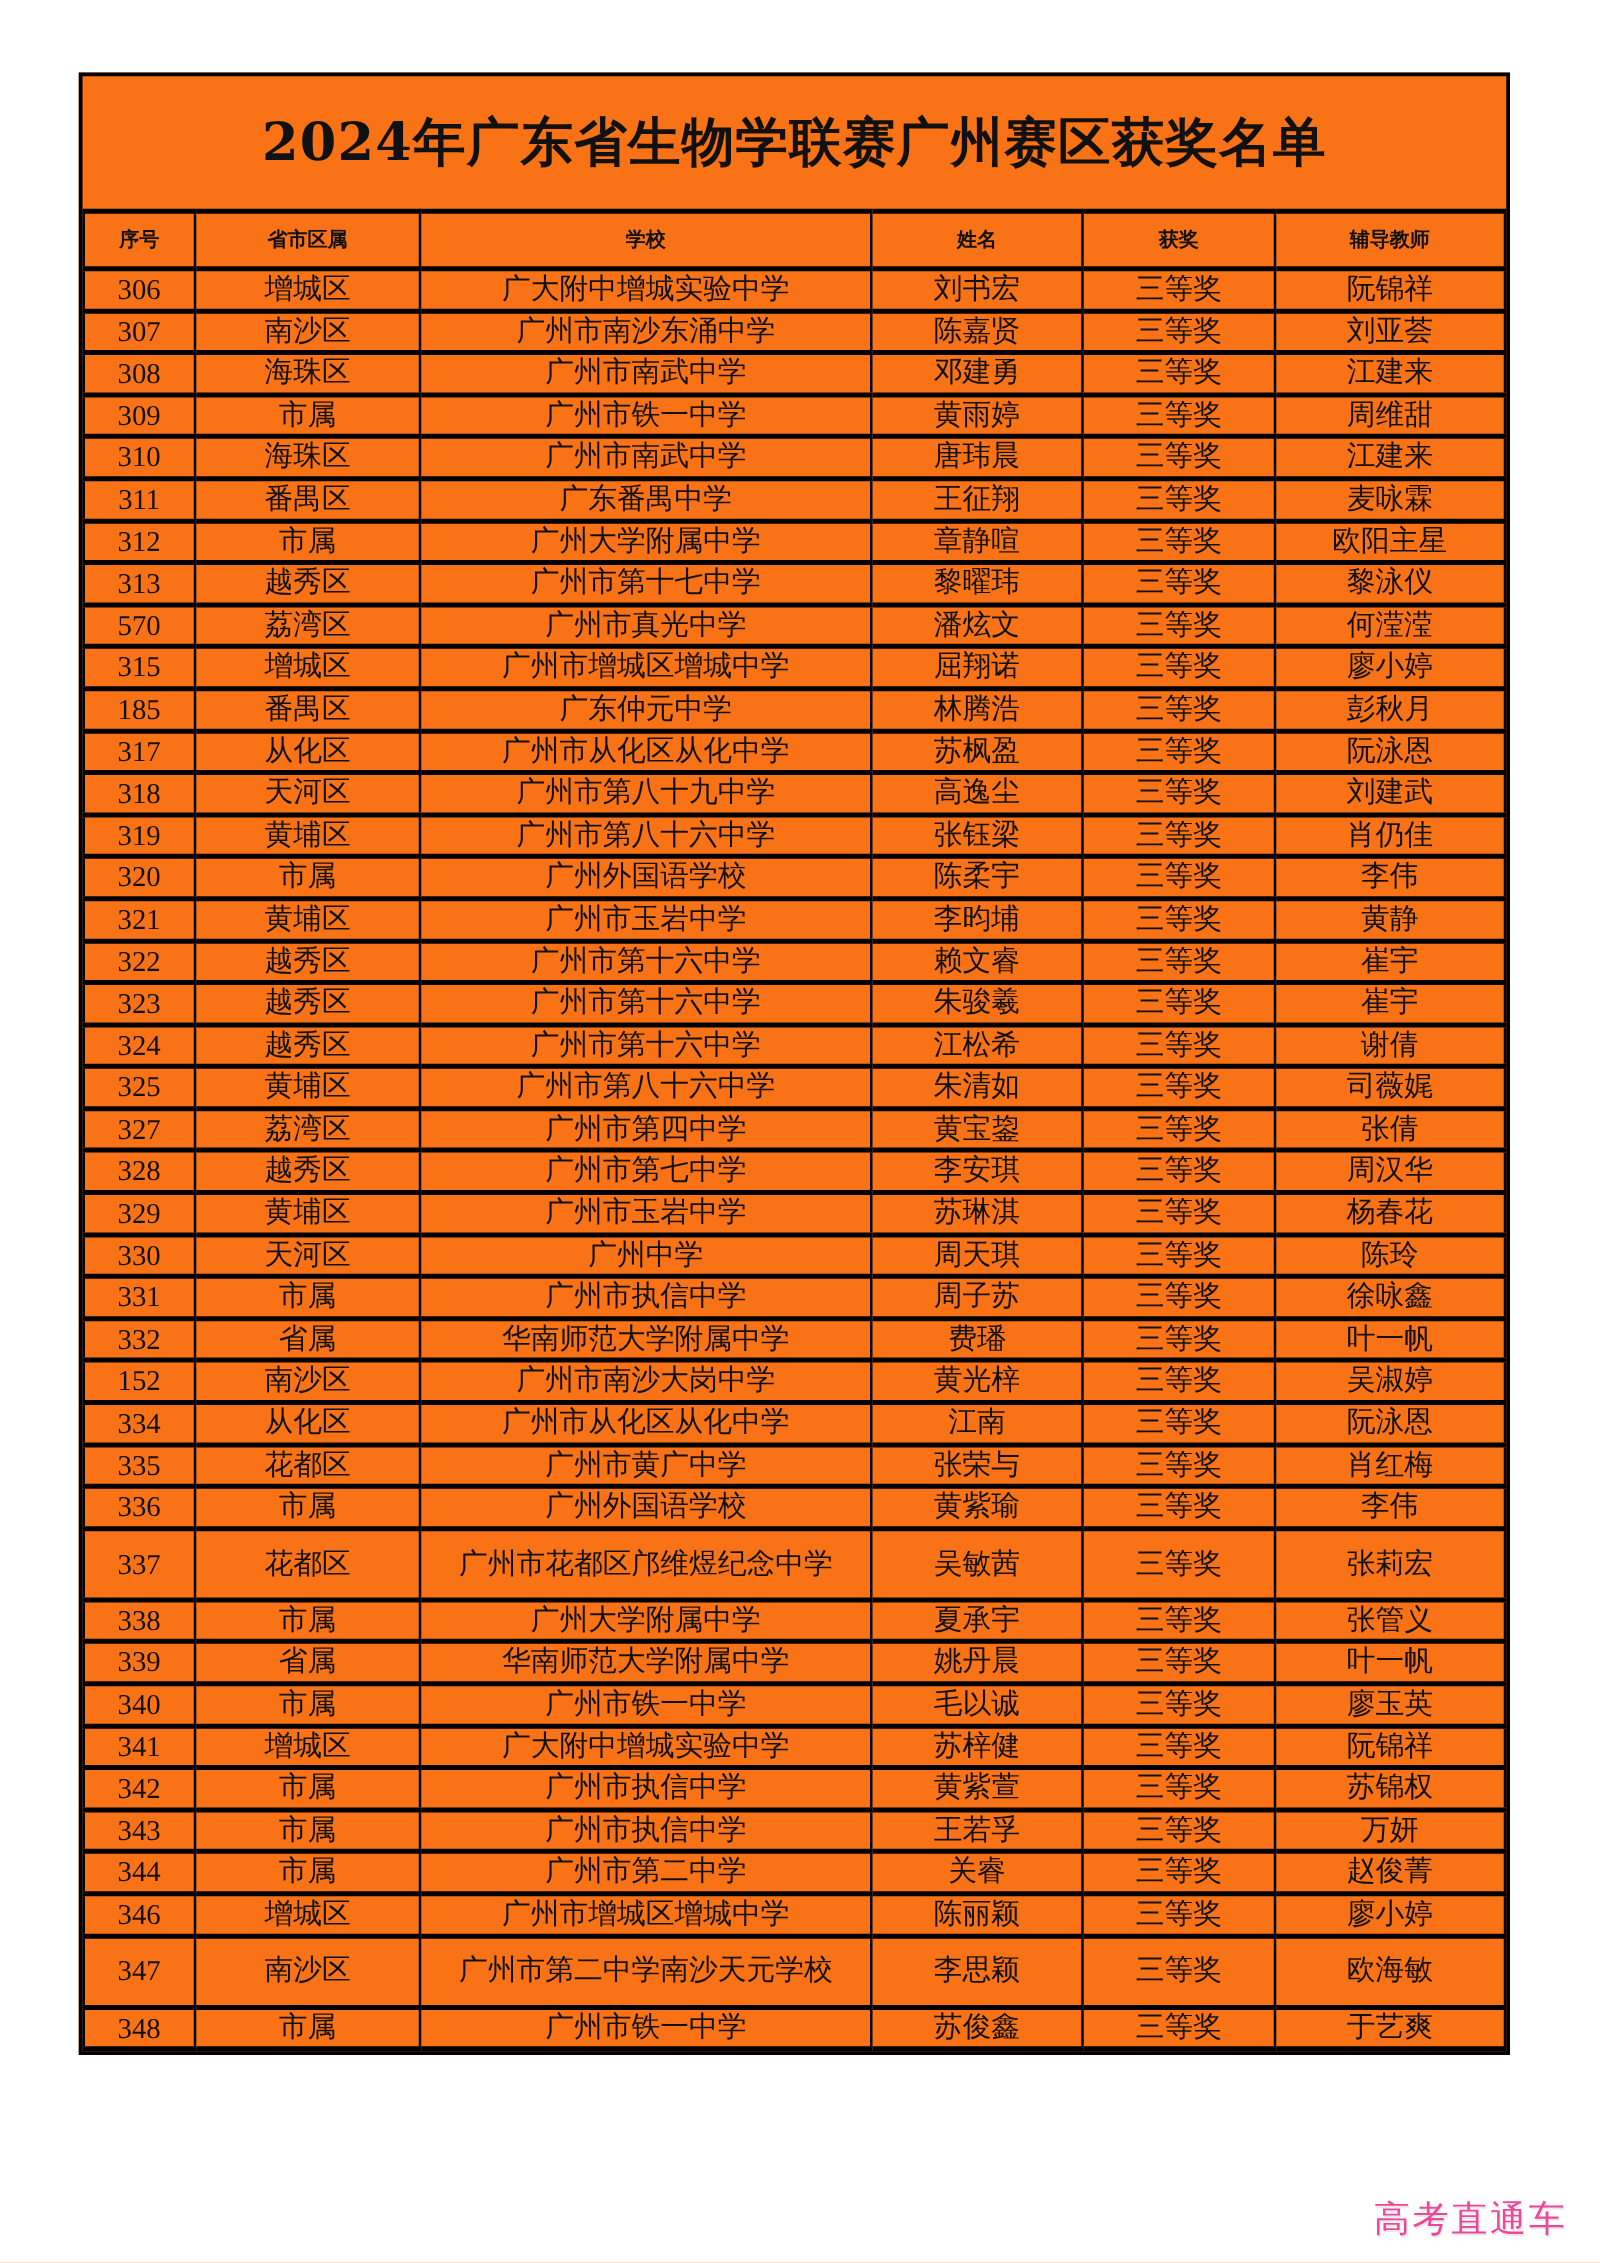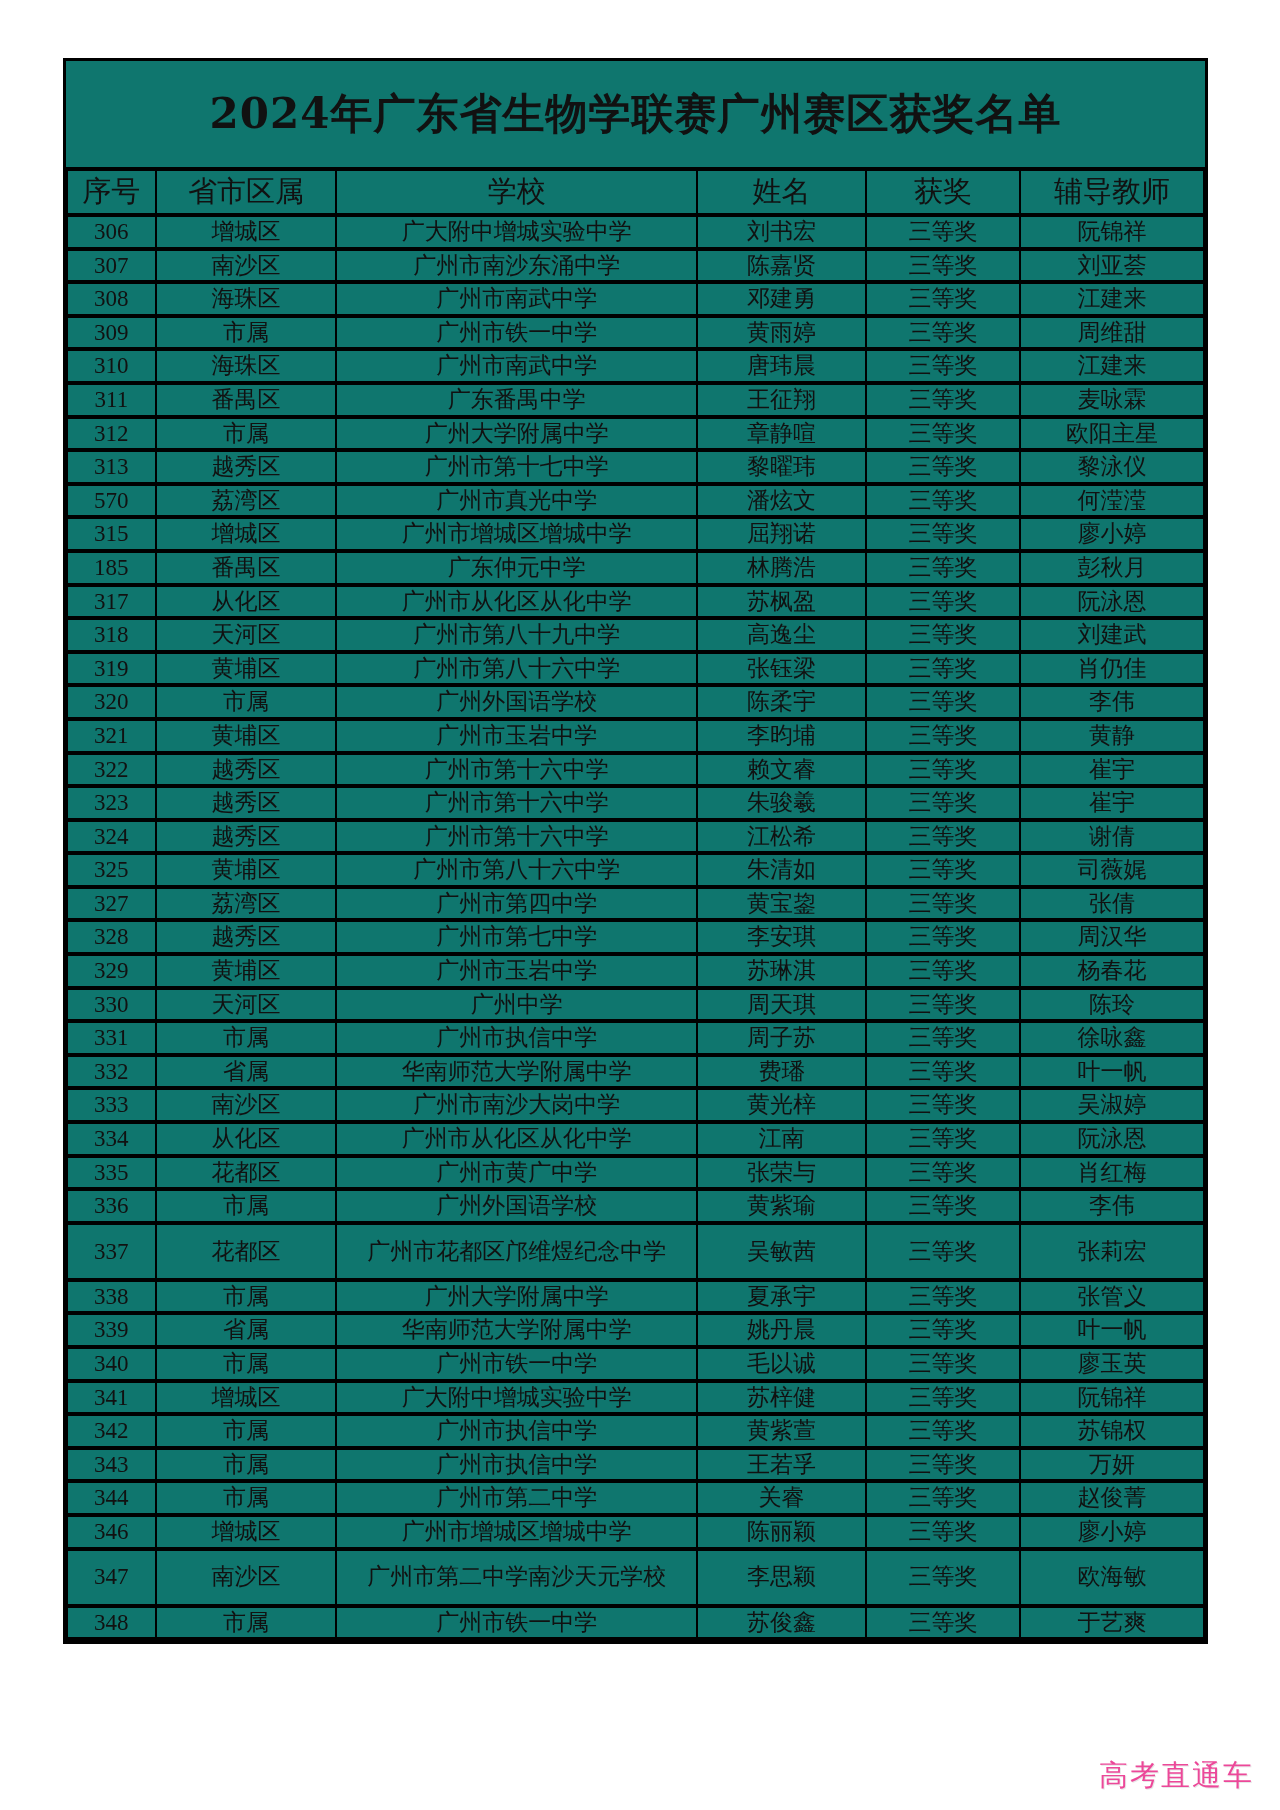--- a/index.html
+++ b/index.html
@@ -14,21 +14,21 @@
     font-family: "DejaVu Serif", "Liberation Serif", serif;
     color: #111111;
   }
   .doc {
     position: absolute;
     left: 63px;
     top: 58px;
     width: 1145px;
     box-sizing: border-box;
     border: 3px solid #000000;
-    background: #0f766e;
+    background: #f97316;
   }
   .title-box {
     height: 106px;
     display: flex;
     align-items: center;
     justify-content: center;
   }
   .title {
     margin: 0;
     font-size: 42px;
@@ -47,22 +47,22 @@
     border-top-width: 4px;
     border-bottom-width: 4px;
     text-align: center;
     vertical-align: middle;
     padding: 1px 4px;
     box-sizing: border-box;
     overflow: hidden;
   }
   table.awards th {
     height: 46px;
-    font-size: 29px;
-    font-weight: normal;
+    font-size: 16px;
+    font-weight: bold;
   }
   table.awards td {
     height: 31px;
     font-size: 23px;
     line-height: 1.2;
   }
   tr.tall td {
     height: 57px;
   }
   td.cell-school {
@@ -313,21 +313,21 @@
   </tr>
         <tr>
     <td class="cell-no">332</td>
     <td class="cell-district">省属</td>
     <td class="cell-school">华南师范大学附属中学</td>
     <td class="cell-name">费璠</td>
     <td class="cell-award">三等奖</td>
     <td class="cell-teacher">叶一帆</td>
   </tr>
         <tr>
-    <td class="cell-no">333</td>
+    <td class="cell-no">152</td>
     <td class="cell-district">南沙区</td>
     <td class="cell-school">广州市南沙大岗中学</td>
     <td class="cell-name">黄光梓</td>
     <td class="cell-award">三等奖</td>
     <td class="cell-teacher">吴淑婷</td>
   </tr>
         <tr>
     <td class="cell-no">334</td>
     <td class="cell-district">从化区</td>
     <td class="cell-school">广州市从化区从化中学</td>

